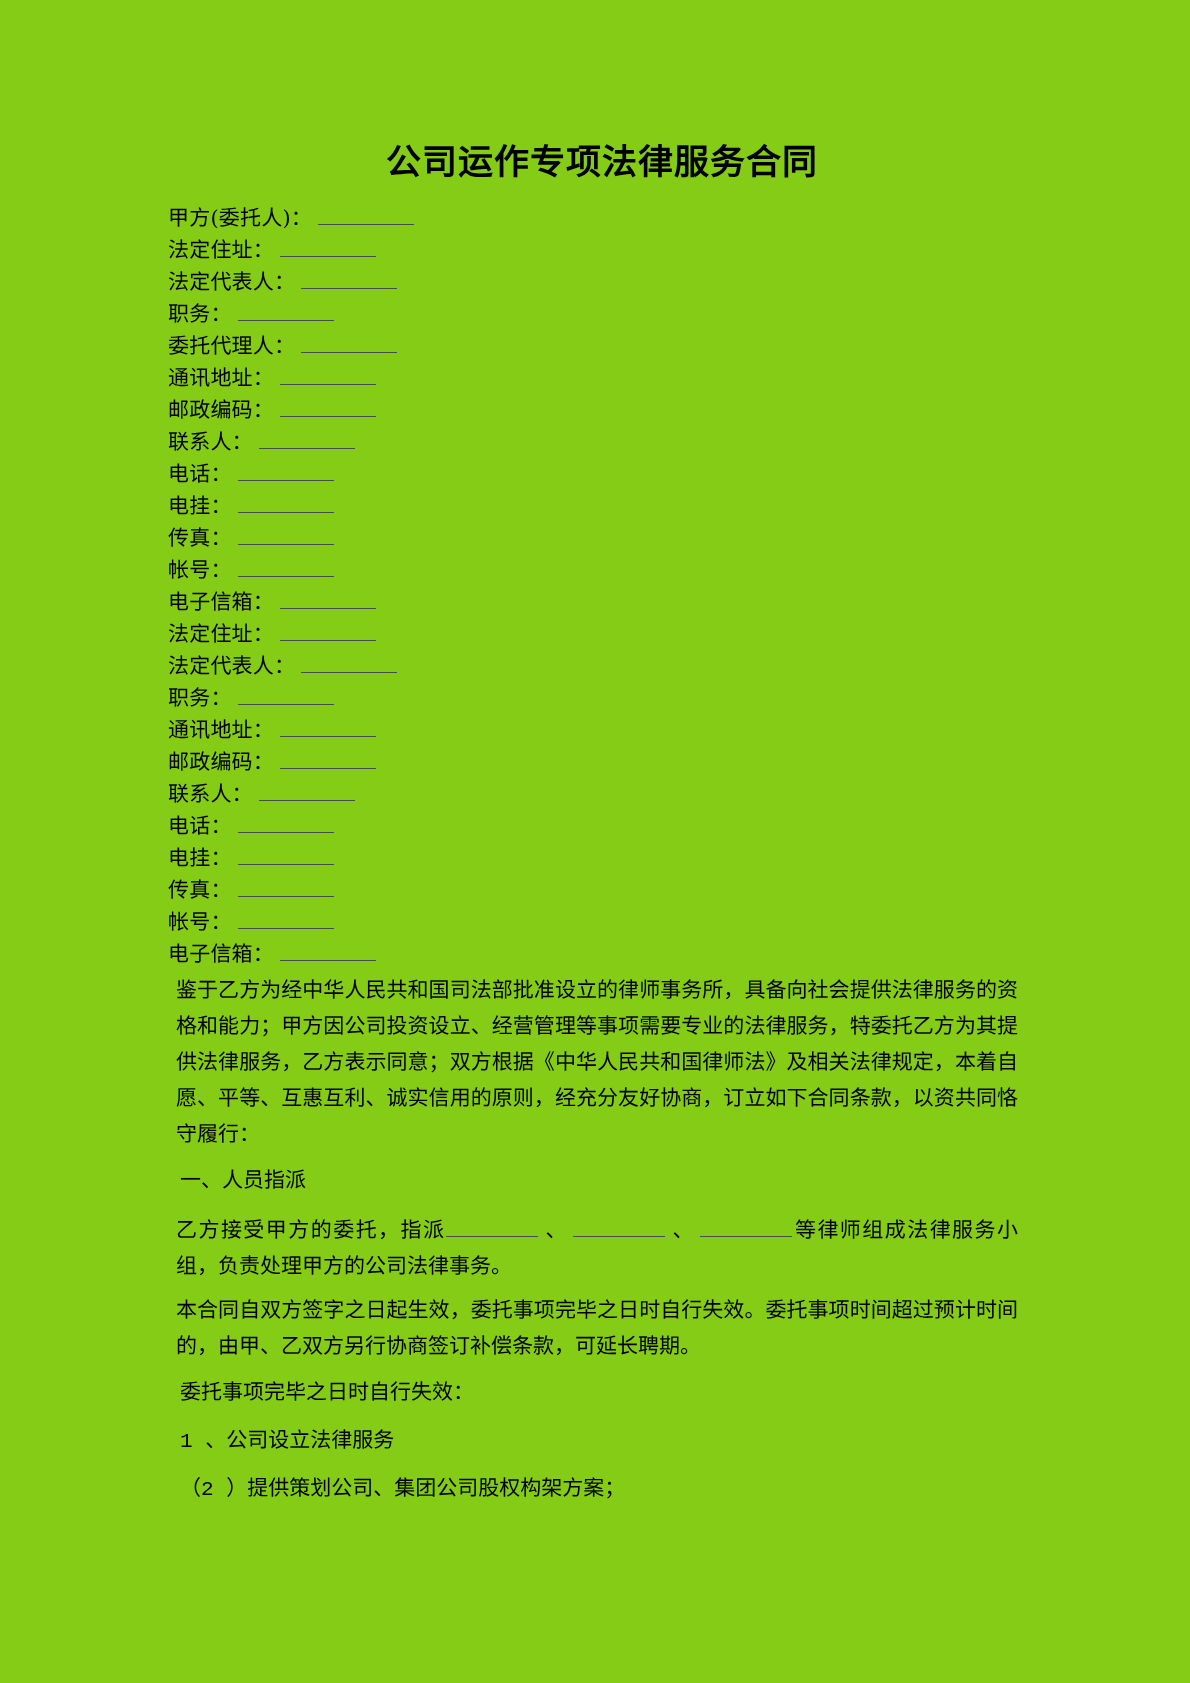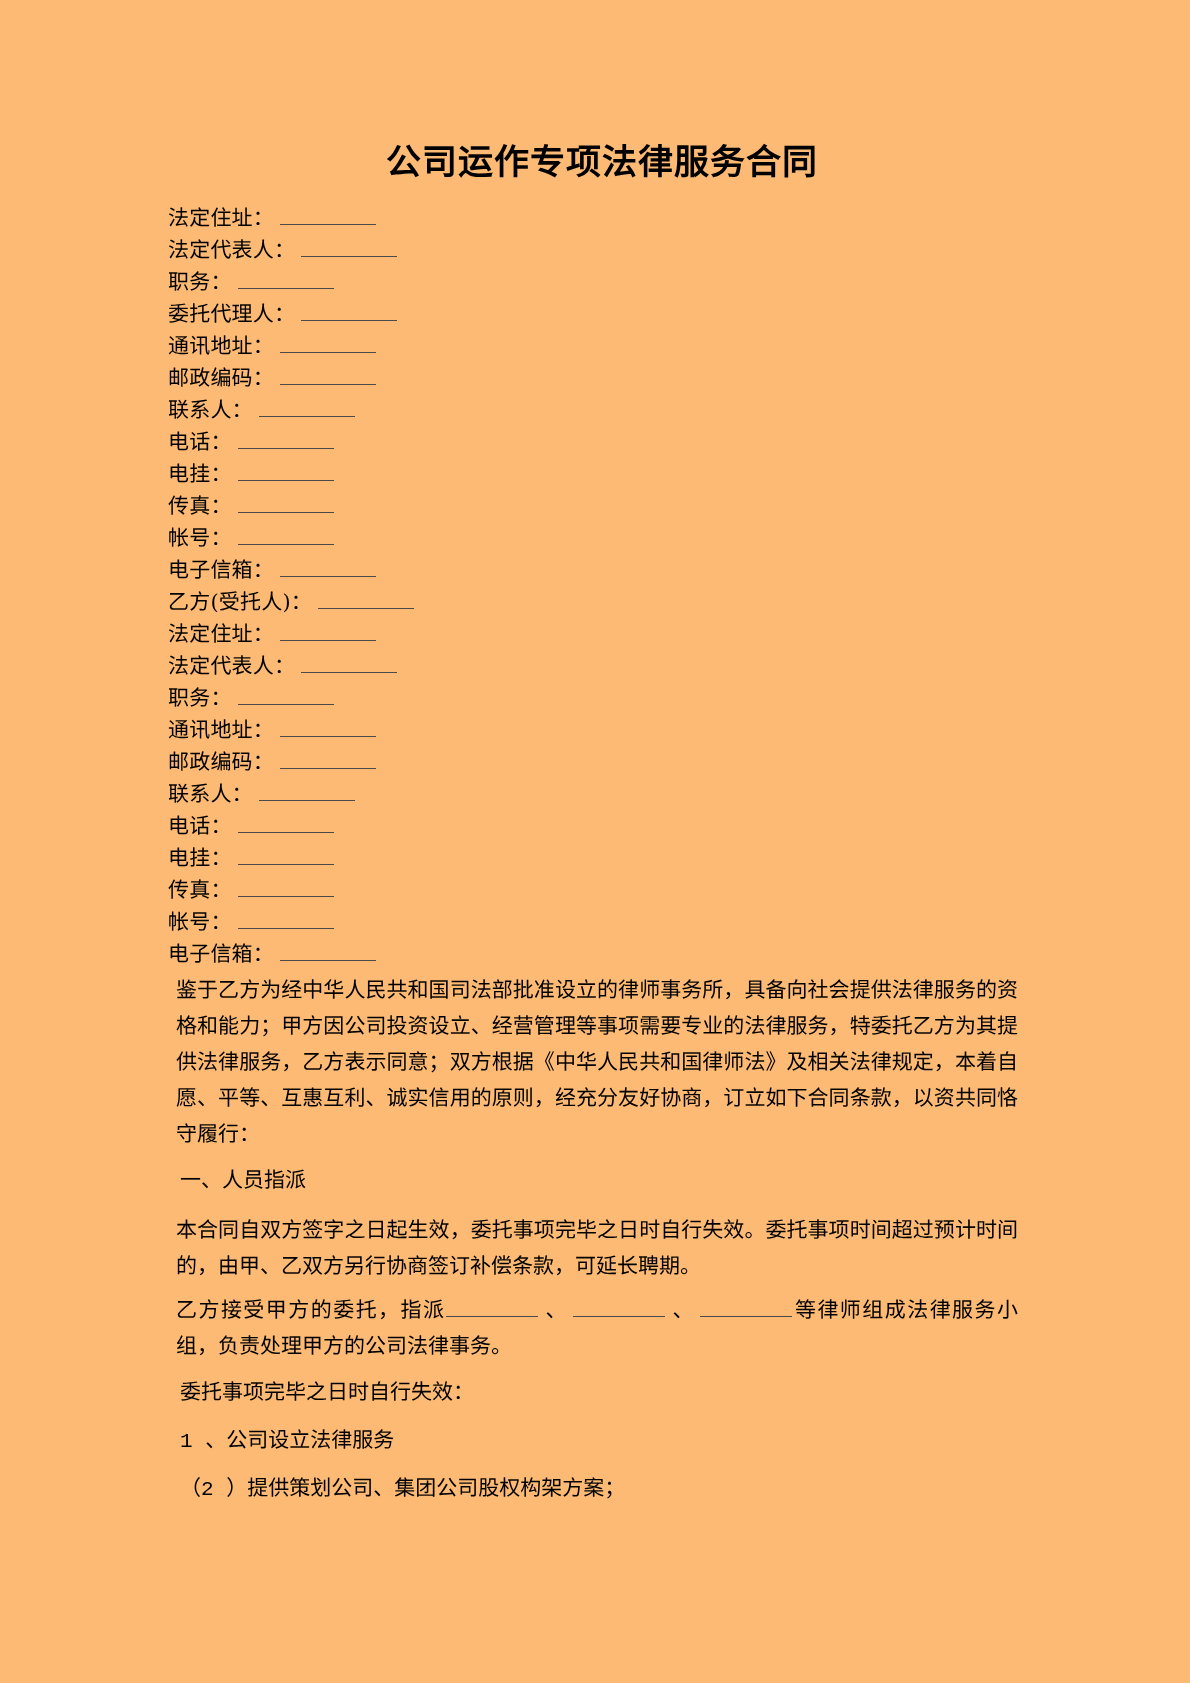--- a/index.html
+++ b/index.html
@@ -9,21 +9,21 @@
     background: #ffffff;
   }
   body {
     font-family: "DejaVu Serif", "Liberation Serif", serif;
     color: #000000;
   }
   .page {
     position: relative;
     width: 1190px;
     height: 1683px;
-    background: #fdba74;
+    background: #84cc16;
     margin: 0 auto;
     overflow: hidden;
     box-sizing: border-box;
   }
   .content {
     position: absolute;
     left: 168px;
     top: 140px;
     width: 858px;
   }
@@ -87,20 +87,23 @@
 </head>
 <body>
 
 <div class="page">
   <div class="content">
 
     <h1 class="doc-title">公司运作专项法律服务合同</h1>
 
     <div class="field-block">
       <div class="field-line">
+        <span class="field-label">甲方(委托人)：</span><span class="blank w-std"></span>
+      </div>
+      <div class="field-line">
         <span class="field-label">法定住址：</span><span class="blank w-std"></span>
       </div>
       <div class="field-line">
         <span class="field-label">法定代表人：</span><span class="blank w-std"></span>
       </div>
       <div class="field-line">
         <span class="field-label">职务：</span><span class="blank w-std"></span>
       </div>
       <div class="field-line">
         <span class="field-label">委托代理人：</span><span class="blank w-std"></span>
@@ -126,23 +129,20 @@
       <div class="field-line">
         <span class="field-label">帐号：</span><span class="blank w-std"></span>
       </div>
       <div class="field-line">
         <span class="field-label">电子信箱：</span><span class="blank w-std"></span>
       </div>
     </div>
 
     <div class="field-block">
       <div class="field-line">
-        <span class="field-label">乙方(受托人)：</span><span class="blank w-std"></span>
-      </div>
-      <div class="field-line">
         <span class="field-label">法定住址：</span><span class="blank w-std"></span>
       </div>
       <div class="field-line">
         <span class="field-label">法定代表人：</span><span class="blank w-std"></span>
       </div>
       <div class="field-line">
         <span class="field-label">职务：</span><span class="blank w-std"></span>
       </div>
       <div class="field-line">
         <span class="field-label">通讯地址：</span><span class="blank w-std"></span>
@@ -167,23 +167,23 @@
       </div>
       <div class="field-line">
         <span class="field-label">电子信箱：</span><span class="blank w-std"></span>
       </div>
     </div>
 
     <p class="para para-first">鉴于乙方为经中华人民共和国司法部批准设立的律师事务所，具备向社会提供法律服务的资格和能力；甲方因公司投资设立、经营管理等事项需要专业的法律服务，特委托乙方为其提供法律服务，乙方表示同意；双方根据《中华人民共和国律师法》及相关法律规定，本着自愿、平等、互惠互利、诚实信用的原则，经充分友好协商，订立如下合同条款，以资共同恪守履行：</p>
 
     <p class="heading-line">一、人员指派</p>
 
+    <p class="para"><span>乙方接受甲方的委托，指派</span><span class="inline-blank"></span><span class="sep">、</span><span class="inline-blank"></span><span class="sep">、</span><span class="inline-blank"></span><span>等律师组成法律服务小组，负责处理甲方的公司法律事务。</span></p>
+
     <p class="para">本合同自双方签字之日起生效，委托事项完毕之日时自行失效。委托事项时间超过预计时间的，由甲、乙双方另行协商签订补偿条款，可延长聘期。</p>
-
-    <p class="para"><span>乙方接受甲方的委托，指派</span><span class="inline-blank"></span><span class="sep">、</span><span class="inline-blank"></span><span class="sep">、</span><span class="inline-blank"></span><span>等律师组成法律服务小组，负责处理甲方的公司法律事务。</span></p>
 
 
     <p class="heading-line">委托事项完毕之日时自行失效：</p>
 
     <p class="heading-line">1 、公司设立法律服务</p>
 
 
     <p class="heading-line">（2 ）提供策划公司、集团公司股权构架方案；</p>
 
   </div>

